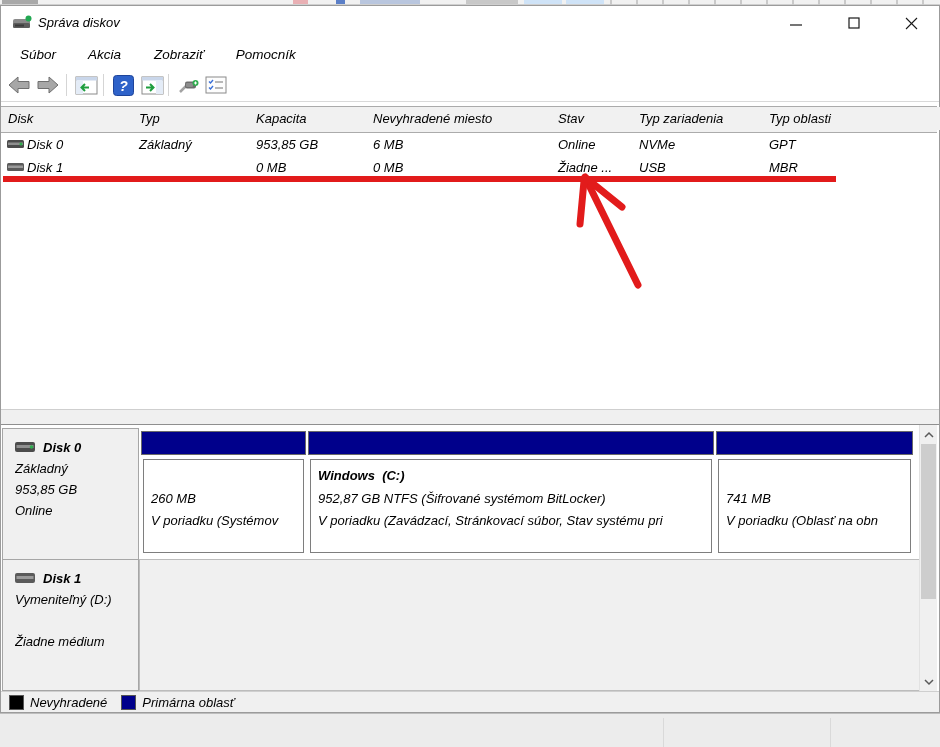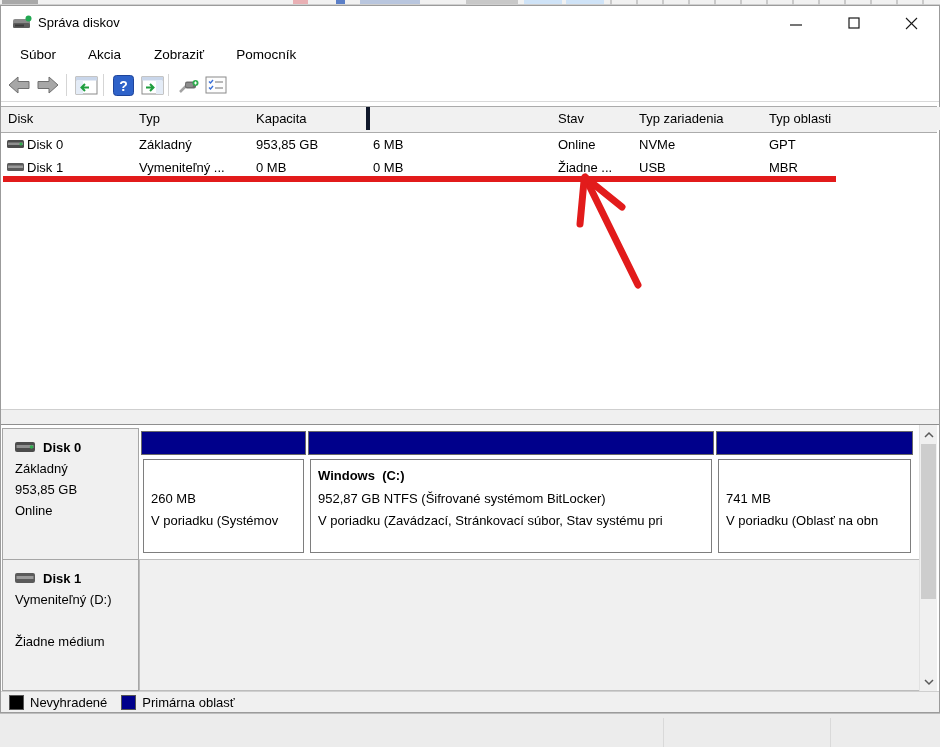--- a/index.html
+++ b/index.html
@@ -4,21 +4,21 @@
 <style>
   html,body{margin:0;padding:0;background:#ececec;}
   .screen{position:relative;width:940px;height:747px;overflow:hidden;
           font-family:"Liberation Sans",sans-serif;color:#000;background:#ececec;}
   .abs{position:absolute;box-sizing:border-box;}
   
   .sliver{left:0;top:0;width:940px;height:5px;background:#f1f1f1;border-bottom:1px solid #cfcfcf;}
   .sliver .frag{position:absolute;top:0;height:4px;}
   .ticks{background:repeating-linear-gradient(90deg,#c9c9c9 0 2px,transparent 2px 26px);}
   
-  .win{left:0;top:5px;width:940px;height:708px;background:#fff;border:1px solid #9b9b9b;}
+  .win{left:0;top:5px;width:940px;height:708px;background:#fff;border:1px solid #9b9b9b;font-style:italic;}
   .titlebar{left:0;top:0;width:938px;height:34px;background:#fff;}
   .title-text{position:absolute;left:37px;top:9px;font-size:13px;}
   .win-btn{position:absolute;top:2px;width:34px;height:30px;display:flex;align-items:center;justify-content:center;}
   .menubar{left:0;top:34px;width:938px;height:28px;background:#fff;display:flex;align-items:center;}
   .menu-item{font-size:13.5px;padding:4px 11px;}
   .toolbar{left:0;top:62px;width:938px;height:34px;background:#fff;border-bottom:1px solid #d9d9d9;}
   .tbtn{position:absolute;top:4px;height:26px;width:28px;display:flex;align-items:center;justify-content:center;}
   .tsep{position:absolute;top:6px;width:1px;height:22px;background:#d5d5d5;}
   
   .listview{left:0;top:96px;width:938px;height:308px;background:#fff;border-bottom:1px solid #cfcfcf;}
@@ -162,20 +162,21 @@
           <line x1="10" y1="12" x2="18" y2="12" stroke="#9a9a9a" stroke-width="1.4"></line>
         </svg>
       </div>
     </div>
 
     <div class="abs listview">
       <div class="lv-header">
         <div class="hcell" style="left:0;width:124px">Disk</div>
         <div class="hcell" style="left:131px;width:110px">Typ</div>
         <div class="hcell" style="left:248px;width:110px">Kapacita</div>
+        <div class="hcell" style="left:365px;width:178px">Nevyhradené miesto</div>
         <div class="hcell" style="left:550px;width:74px">Stav</div>
         <div class="hcell" style="left:631px;width:123px">Typ zariadenia</div>
         <div class="hcell" style="left:761px;width:123px">Typ oblasti</div>
         <div class="hcell" style="left:891px;width:45px;border-right:none"></div>
       </div>
 
       <div class="lv-row" style="top:31px">
         <svg class="disk-ico" viewBox="0 0 17 10">
           <rect x="0" y="1" width="17" height="8" rx="1.5" fill="#4c4c4c"></rect>
           <rect x="1" y="3.5" width="15" height="2.5" fill="#8f8f8f"></rect>
@@ -189,21 +190,20 @@
         <div class="cell" style="left:761px;width:130px">GPT</div>
         <div class="cell" style="left:631px;width:130px">NVMe</div>
       </div>
 
       <div class="lv-row" style="top:54px">
         <svg class="disk-ico" viewBox="0 0 17 10">
           <rect x="0" y="1" width="17" height="8" rx="1.5" fill="#5a5a5a"></rect>
           <rect x="1" y="3.5" width="15" height="2.5" fill="#9a9a9a"></rect>
         </svg>
         <div class="cell first" style="left:0;width:131px">Disk 1</div>
-        <div class="cell" style="left:131px;width:117px">Vymeniteľný ...</div>
         <div class="cell" style="left:248px;width:117px">0 MB</div>
         <div class="cell" style="left:365px;width:185px">0 MB</div>
         <div class="cell" style="left:550px;width:81px">Žiadne ...</div>
         <div class="cell" style="left:761px;width:130px">MBR</div>
         <div class="cell" style="left:631px;width:130px">USB</div>
       </div>
     </div>
 
     <div class="abs splitter"></div>
 

